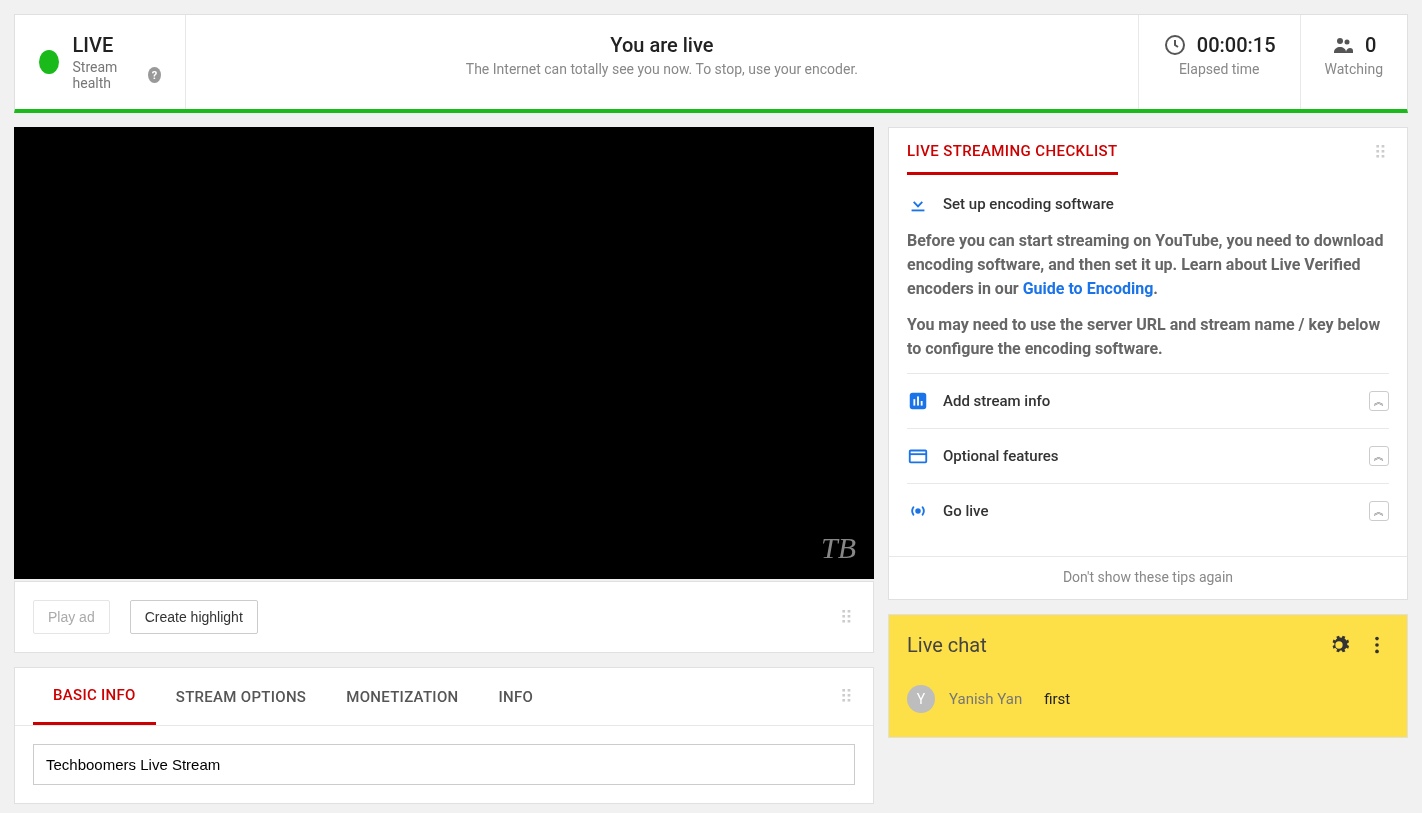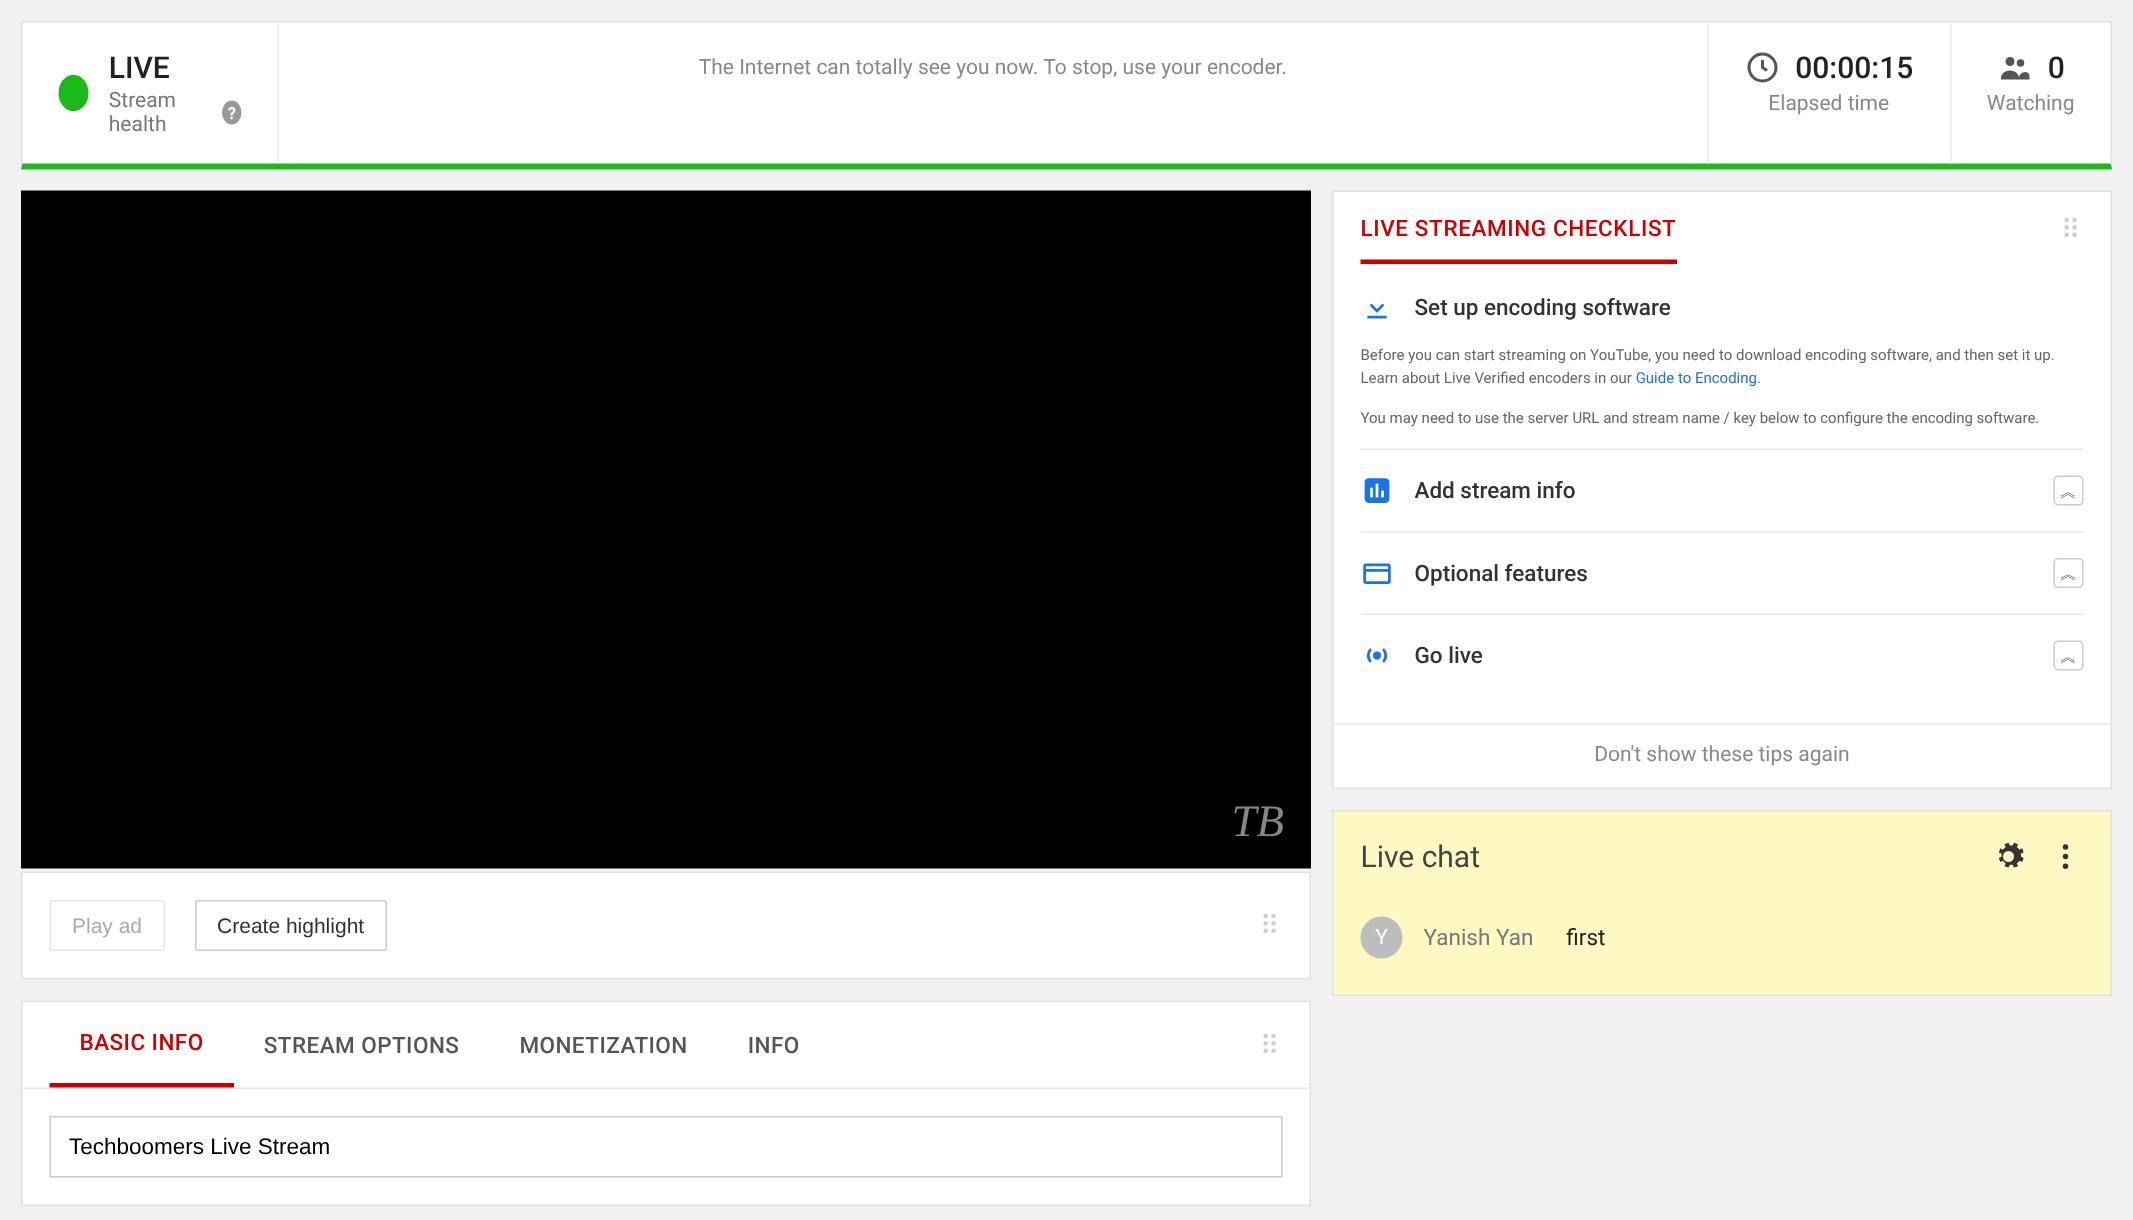--- a/index.html
+++ b/index.html
@@ -33,27 +33,27 @@
 .tab { padding: 18px 20px; font-size: 15px; font-weight: 500; color: #555; cursor: pointer; letter-spacing: 0.3px; }
 .tab.active { color: #c00; border-bottom: 3px solid #c00; }
 .tabs-body { padding: 18px; }
 .input-text { width: 100%; border: 1px solid #ccc; padding: 11px 12px; font-size: 15px; }
 .checklist-panel { background: #fff; border: 1px solid #e0e0e0; }
 .checklist-header { display: flex; align-items: center; padding: 14px 18px 12px; }
 .checklist-title { color: #c00; font-weight: 500; font-size: 15px; letter-spacing: 0.4px; flex: 1; border-bottom: 3px solid #c00; padding-bottom: 12px; margin-bottom:-12px; width: fit-content; flex: initial; }
 .checklist-header .spacer2 { flex:1; }
 .checklist-body { padding: 18px; }
 .check-item-main { display: flex; align-items: center; gap: 14px; font-size: 15px; font-weight: 500; color: #333; margin-bottom: 14px; }
-.check-desc { color: #666; font-size: 10px; line-height: 1.5; margin-bottom: 12px; }
+.check-desc { color: #666; font-size: 16px; line-height: 1.5; margin-bottom: 12px; font-weight: bold; }
 .check-desc a { color: #1a73e8; text-decoration: none; }
 .check-row { display: flex; align-items: center; padding: 16px 0; border-top: 1px solid #e8e8e8; gap: 14px; font-size: 15px; font-weight: 500; color: #333; }
 .expand-btn { border: 1px solid #ccc; border-radius: 3px; width: 20px; height: 20px; display: flex; align-items: center; justify-content: center; cursor: pointer; color: #777; font-size: 11px; }
 .check-row .spacer3 { flex: 1; }
 .dont-show { text-align: center; color: #888; font-size: 14px; padding: 12px 0 14px; cursor: pointer; border-top: 1px solid #e8e8e8; }
-.chat-panel { background: #fef9c3; border: 1px solid #e0e0e0; margin-top: 14px; }
+.chat-panel { background: #fde047; border: 1px solid #e0e0e0; margin-top: 14px; }
 .chat-header { display: flex; align-items: center; padding: 18px; }
 .chat-title { font-size: 20px; color: #444; flex: 1; }
 .gear-icon, .more-icon { width: 24px; height: 24px; color: #444; cursor: pointer; margin-left: 14px; display: inline-flex; align-items: center; justify-content: center; }
 .chat-body { padding: 10px 18px 24px; }
 .chat-msg { display: flex; align-items: center; gap: 14px; }
 .avatar { width: 28px; height: 28px; border-radius: 50%; background: #bdbdbd; color: #fff; display: inline-flex; align-items: center; justify-content: center; font-size: 14px; }
 .chat-user { color: #777; font-size: 15px; }
 .chat-text { color: #222; font-size: 15px; margin-left: 8px; }
 .ico { display: inline-flex; }
 svg { display: block; }
@@ -68,20 +68,21 @@
     <div class="live-dot"></div>
     <div>
       <div class="live-label">LIVE</div>
       <div class="stream-health">
         <span>Stream health</span>
         <span class="help-circle">?</span>
       </div>
     </div>
   </div>
   <div class="status-center">
+    <h2>You are live</h2>
     <p>The Internet can totally see you now. To stop, use your encoder.</p>
   </div>
   <div class="status-right">
     <div class="stat-box">
       <div class="stat-top">
         <span class="ico">
           <svg width="24" height="24" viewBox="0 0 24 24" fill="none" stroke="#555" stroke-width="2">
                 <circle cx="12" cy="12" r="9"></circle>
                 <path d="M12 7v5l3 2"></path>
               </svg>

